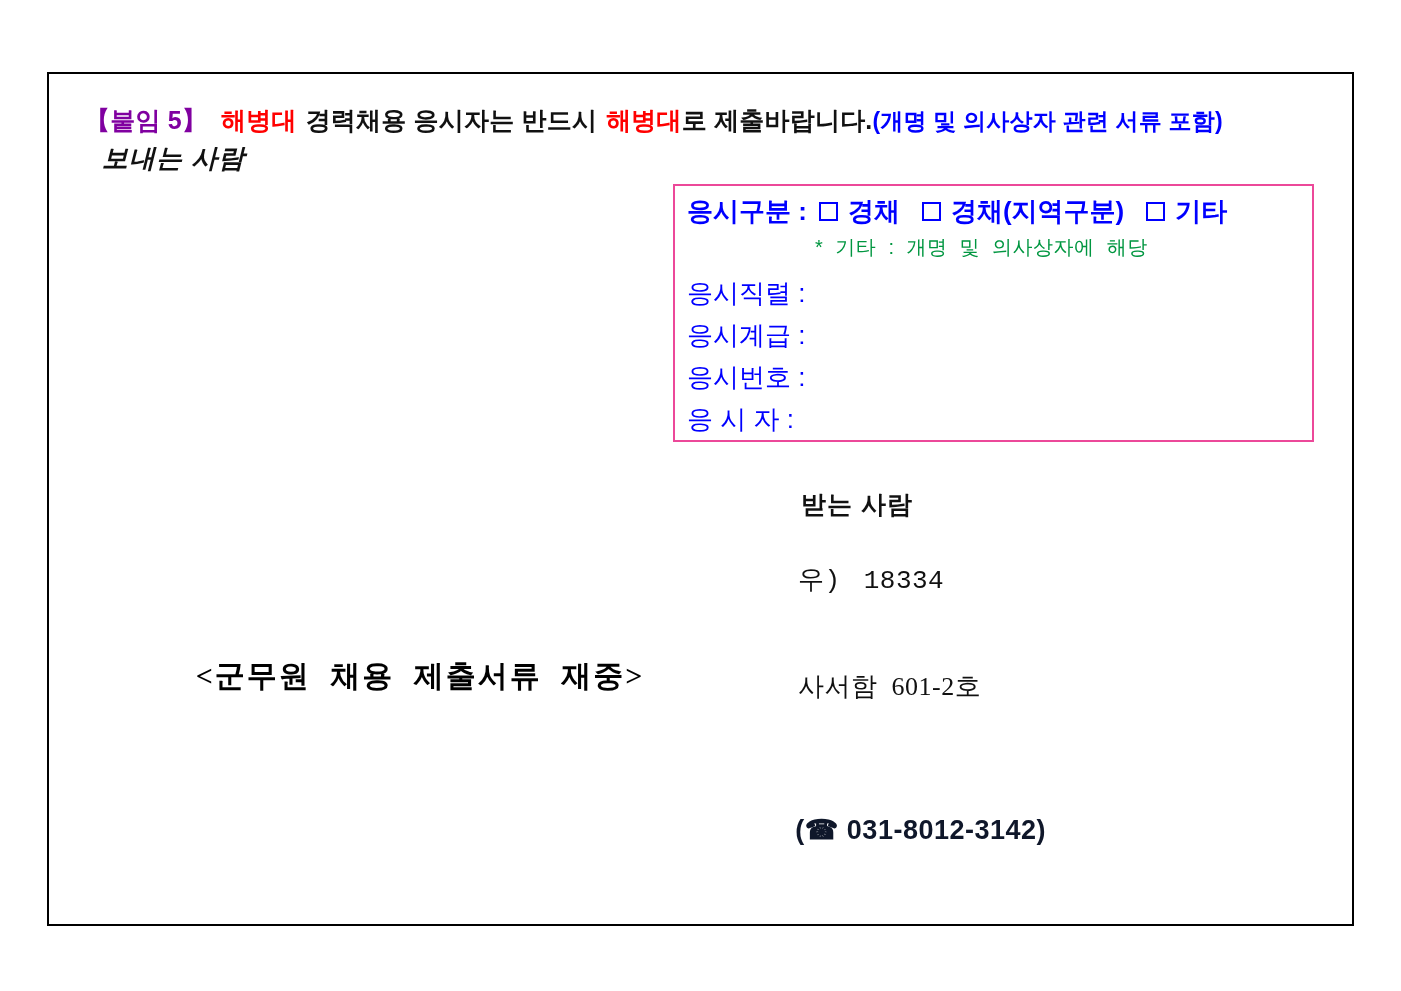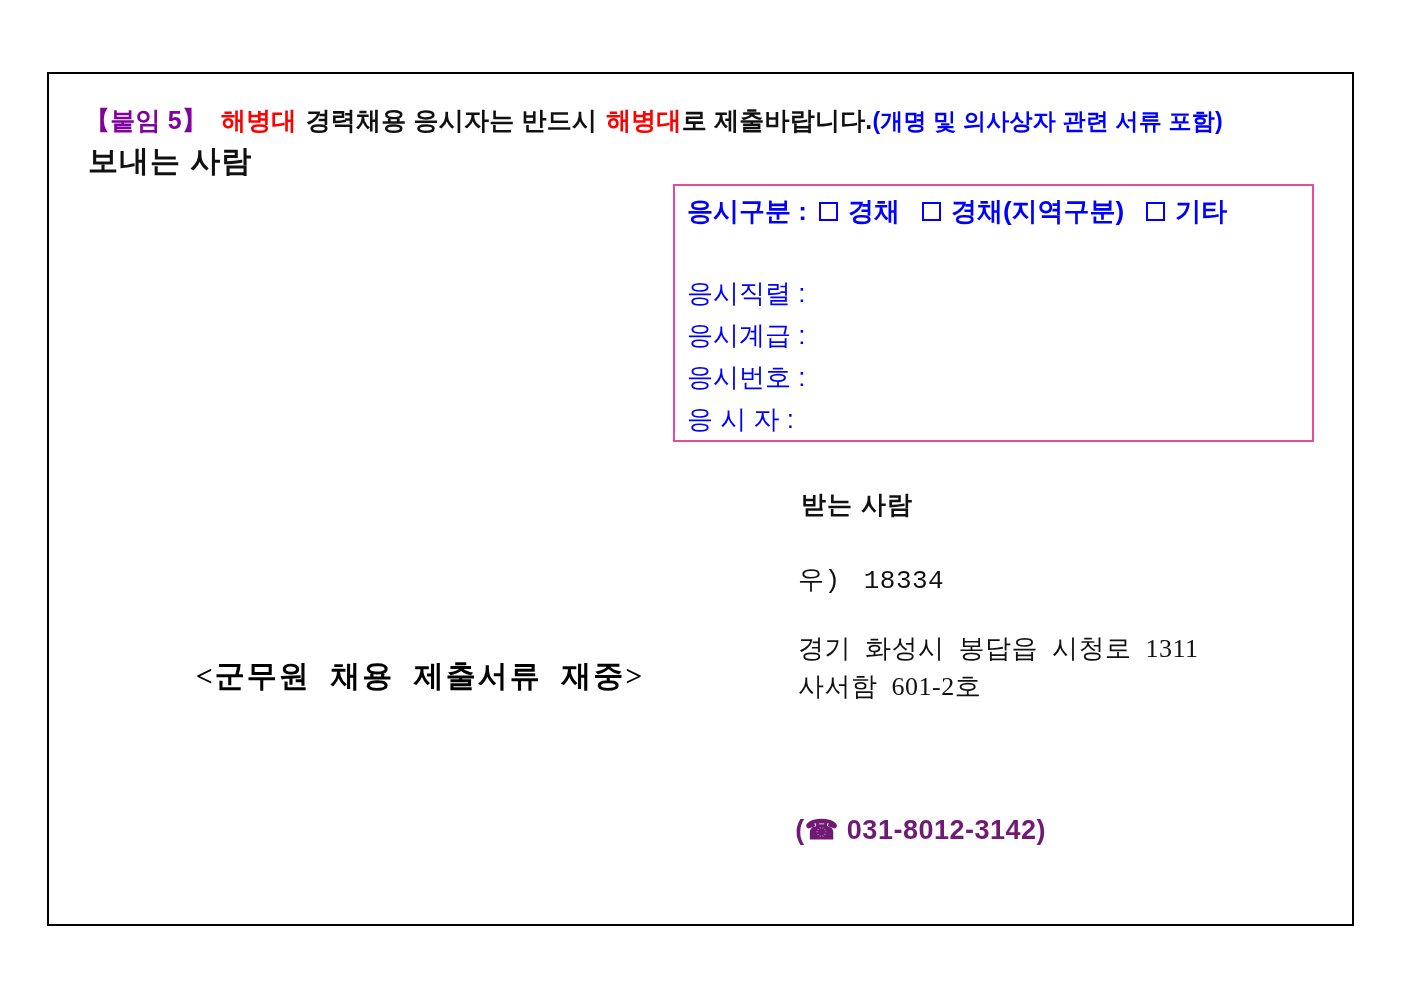--- a/index.html
+++ b/index.html
@@ -18,22 +18,22 @@
     position:absolute; left:85px; top:104px;
     font-size:25px; font-weight:bold; letter-spacing:0.2px; white-space:nowrap;
   }
   .notice-line .lbl { color:#8000A0; margin-right:14px; }
   .notice-line .red { color:#FF0000; }
   .notice-line .blk { color:#111111; }
   .notice-line .blue { color:#0000FF; font-size:23px; }
   .sp { display:inline-block; width:9px; }
 
   .sender-label {
-    position:absolute; left:88px; top:141px;
-    font-size:30px; font-weight:bold; color:#111111; letter-spacing:1px;
+    position:absolute; left:102px; top:141px;
+    font-size:26px; font-weight:bold; color:#111111; letter-spacing:1px;font-style:italic;
   }
 
   
   .app-box {
     position:absolute; left:673px; top:184px; width:641px; height:258px;
     border:2px solid #ec4899; background:#ffffff;
   }
   .app-row { position:absolute; left:12px; white-space:nowrap; }
   .row-category { top:8px;  color:#0000FF; font-weight:bold; font-size:26px; }
   .row-note     { top:48px; left:140px; color:#009640; font-size:20px; letter-spacing:0.5px; word-spacing:6px; }
@@ -72,49 +72,49 @@
     color:#000000; letter-spacing:2px; word-spacing:10px; white-space:nowrap;
   }
 
   
   .addressee {
     position:absolute; right:80px; top:766px; text-align:right;
     font-size:27px; font-weight:bold; color:#111111; letter-spacing:1px;
   }
   .phone {
     position:absolute; right:80px; top:814px; text-align:right;
-    font-size:27px; font-weight:bold; color:#701a75; letter-spacing:0.5px;
+    font-size:27px; font-weight:bold; color:#0f172a; letter-spacing:0.5px;
   }
 </style>
 </head>
 <body>
 
 <div class="canvas">
 
   <div class="outer-border"></div>
 
   <div class="notice-line">
     <span class="lbl">【붙임 5】</span><span class="red">해병대</span><span class="sp"></span><span class="blk">경력채용 응시자는 반드시</span><span class="sp"></span><span class="red">해병대</span><span class="blk">로 제출바랍니다.</span><span class="blue">(개명 및 의사상자 관련 서류 포함)</span>
   </div>
 
   <div class="sender-label">보내는 사람</div>
 
   <div class="app-box">
     <div class="app-row row-category">
       <span>응시구분 :</span><span class="chk"></span><span>경채</span><span class="gap"></span><span class="chk"></span><span>경채(지역구분)</span><span class="gap"></span><span class="chk"></span><span>기타</span>
     </div>
+    <div class="app-row row-note">* 기타 : 개명 및 의사상자에 해당</div>
     <div class="app-row row-f1 field">응시직렬 :</div>
     <div class="app-row row-f2 field">응시계급 :</div>
     <div class="app-row row-f3 field">응시번호 :</div>
     <div class="app-row row-f4 field">응 시 자 :</div>
   </div>
 
   <div class="recipient-label">받는 사람</div>
 
   <div class="serifline postal">우) 18334</div>
-  <div class="serifline addr1">경기 화성시 봉답읍 시청로 1311</div>
   <div class="serifline addr2">사서함 601-2호</div>
 
   <div class="content-label">&lt;군무원 채용 제출서류 재중&gt;</div>
 
   <div class="phone">(☎ 031-8012-3142)</div>
 
 </div>
 
 </body></html>

